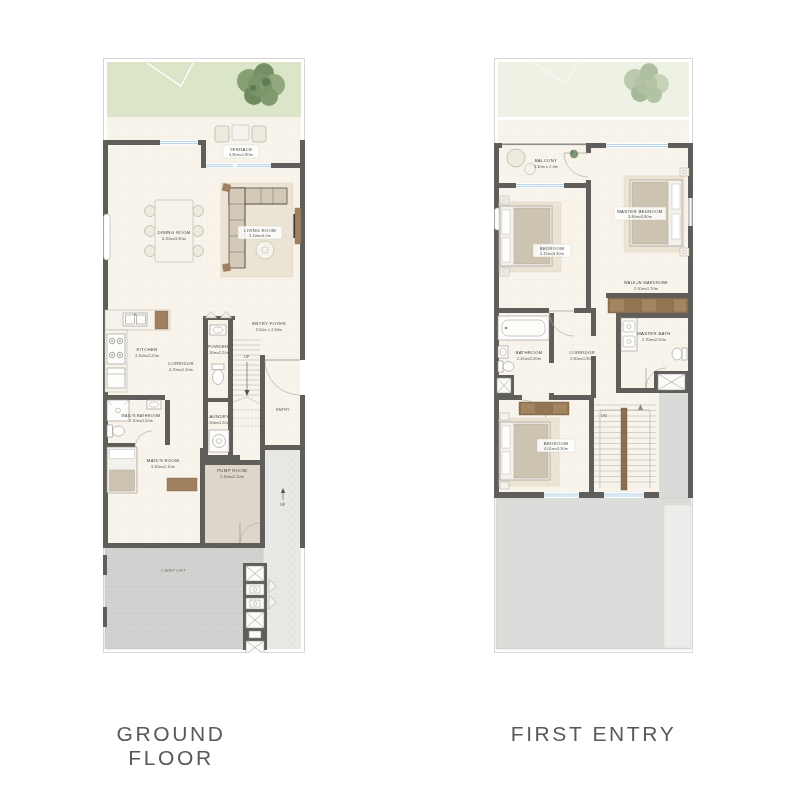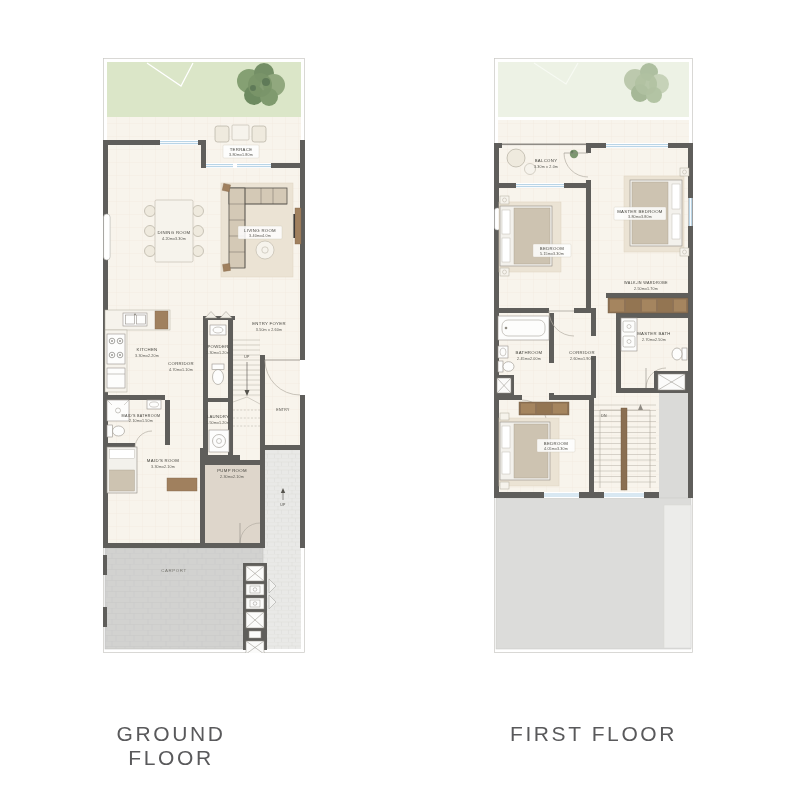--- a/index.html
+++ b/index.html
@@ -526,14 +526,14 @@
 
     <g>
       <rect class="w" x="160" y="313" width="35" height="22"></rect>
       <rect class="meterbx" x="164" y="316" width="27" height="16"></rect>
       <path class="xln" d="M164 316 L191 332 M191 316 L164 332"></path>
     </g>
   </svg>
   </div>
 
   <div class="floor-title" style="left:70px;top:722px;width:202px;">GROUND FLOOR</div>
-  <div class="floor-title" style="left:494px;top:722px;width:199px;">FIRST FLOOR</div>
+  <div class="floor-title" style="left:494px;top:722px;width:199px;">FIRST ENTRY</div>
 </div>
 
 </body></html>

